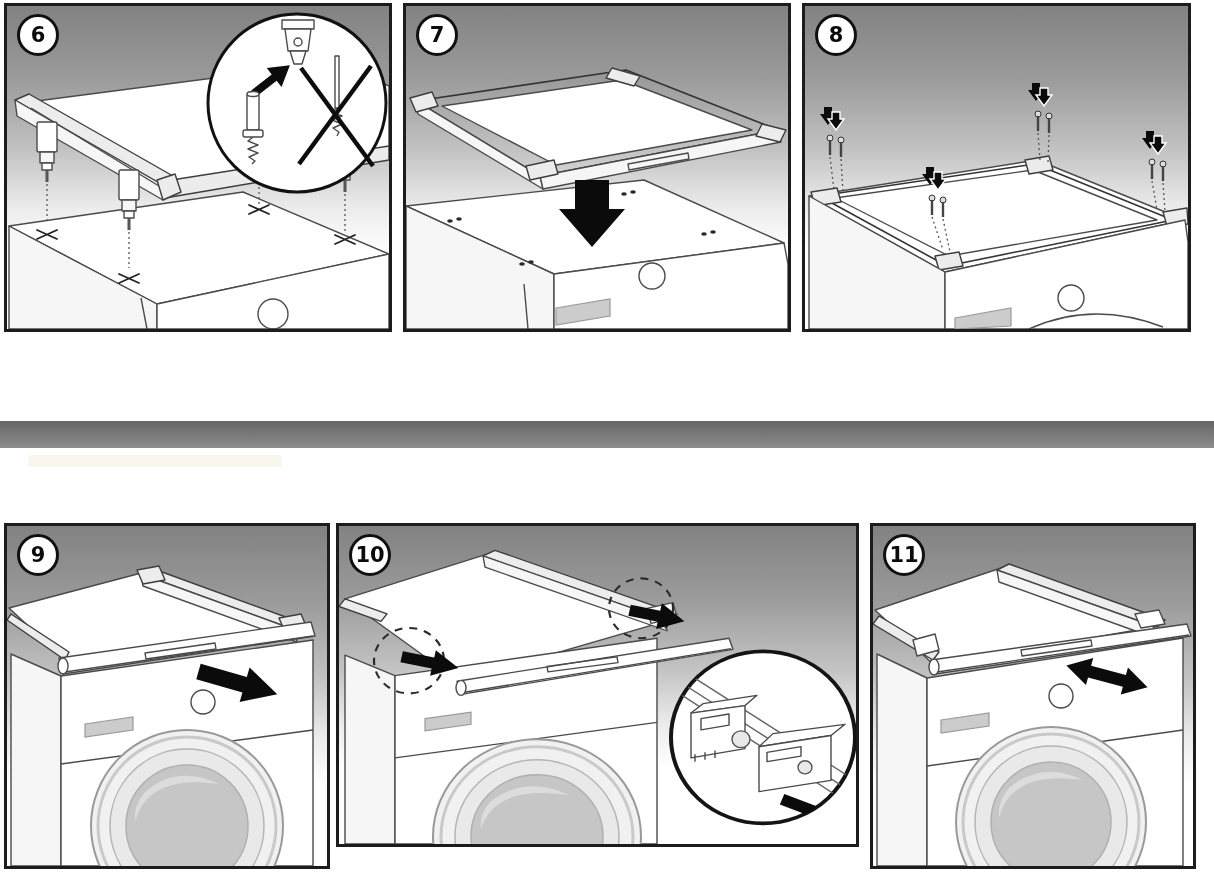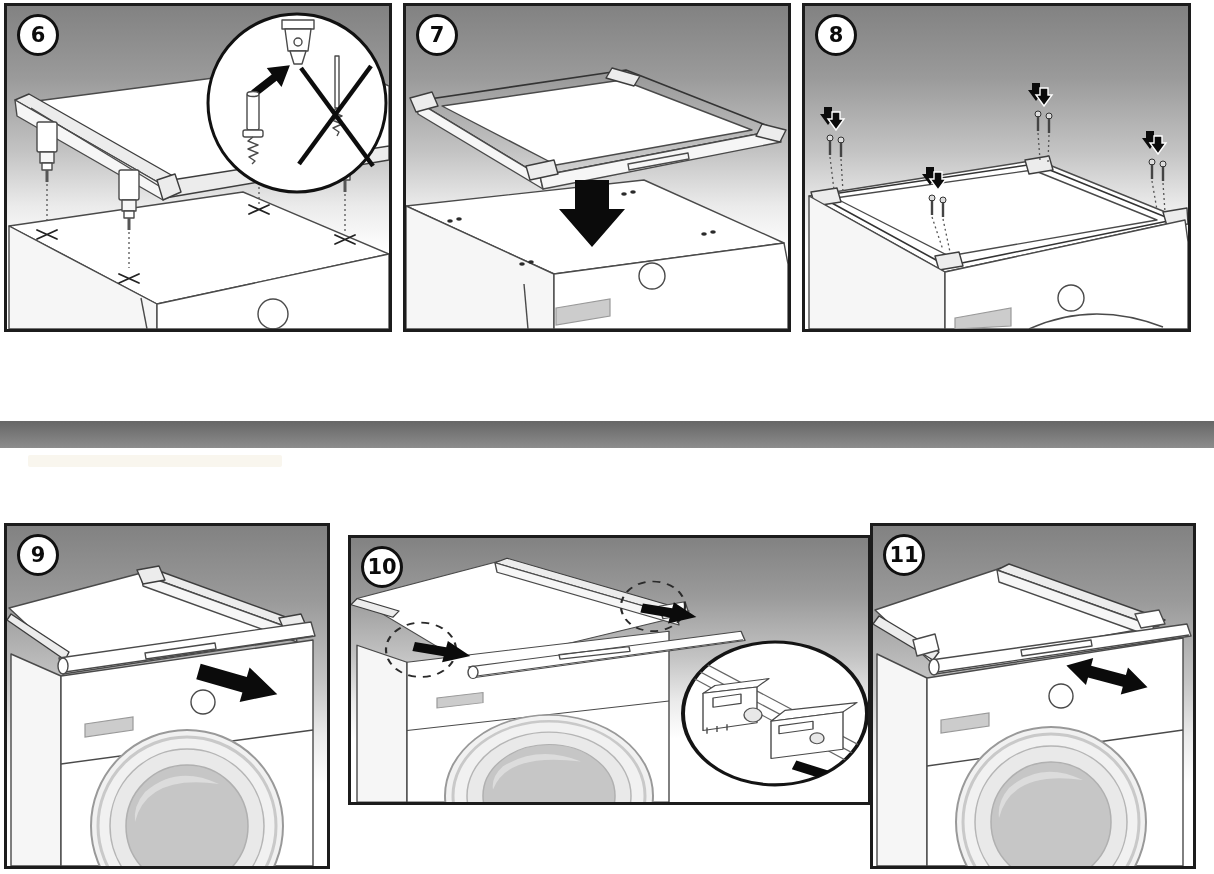--- a/index.html
+++ b/index.html
@@ -261,21 +261,21 @@
         <circle cx="180" cy="300" r="77" fill="#e9e9e9" stroke="#b5b5b5" stroke-width="1.5"></circle>
         <circle cx="180" cy="300" r="61" fill="#c6c6c6" stroke="#b0b0b0" stroke-width="1.5"></circle>
         <path d="M128,296 Q140,248 212,258 Q170,238 138,266 Q126,280 128,296 Z" fill="#dcdcdc"></path>
       </g>
       <g transform="rotate(16 228 156)">
         <polygon class="blk" points="190,148 238,148 238,138 272,156 238,174 238,164 190,164"></polygon>
       </g>
     </svg>
   </figure>
 
-  <figure class="panel" style="left:336px;top:523px;width:523px;height:270px;margin:12px;">
+  <figure class="panel" style="left:336px;top:523px;width:523px;height:324px;margin:0;">
     <div class="badge">10</div>
     <svg viewBox="0 0 517 340" preserveAspectRatio="none">
       <defs>
         <clipPath id="insetClip10">
             <circle cx="424" cy="226" r="92"></circle>
           </clipPath>
       </defs>
       <g>
         <polygon class="fw" points="6,78 148,30 332,100 120,166" fill="#f4f4f4"></polygon>
         <polygon class="fg" points="144,32 156,26 338,94 326,100"></polygon>

